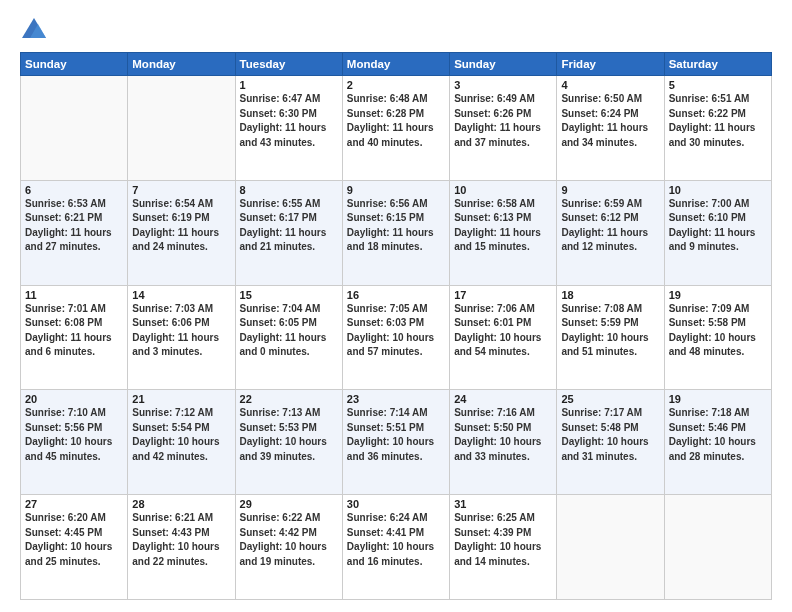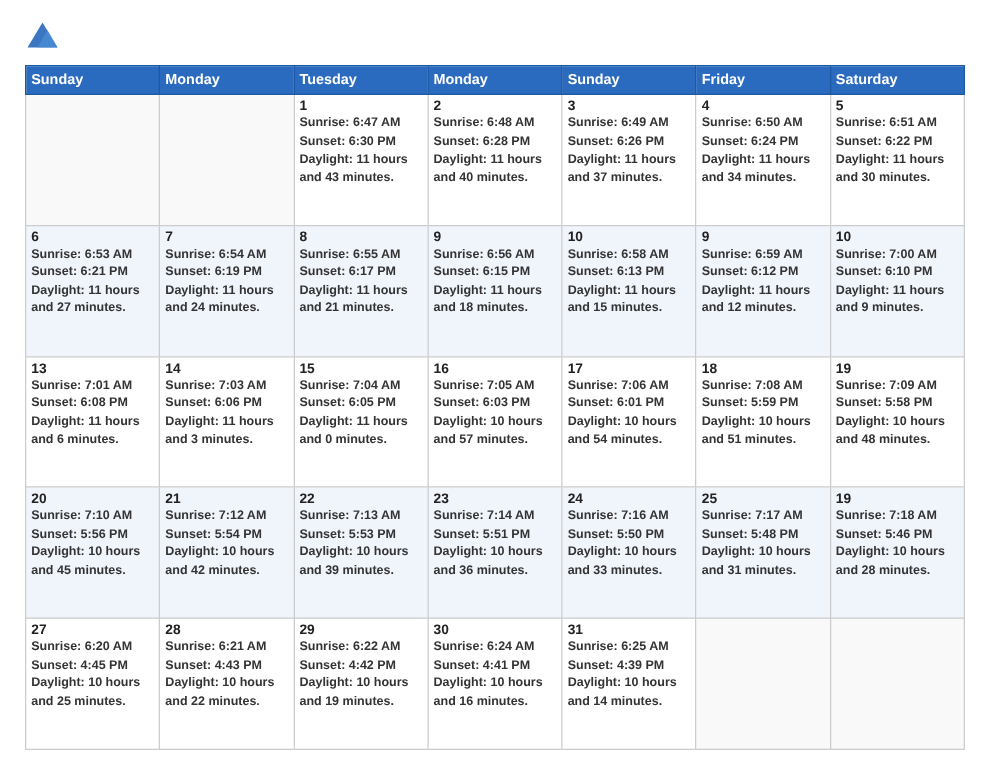--- a/index.html
+++ b/index.html
@@ -183,21 +183,21 @@
             <span class="day-num">9</span>
             <div class="day-info">Sunrise: 6:59 AM<br>Sunset: 6:12 PM<br>Daylight: 11 hours and 12 minutes.</div>
           </td>
           <td>
             <span class="day-num">10</span>
             <div class="day-info">Sunrise: 7:00 AM<br>Sunset: 6:10 PM<br>Daylight: 11 hours and 9 minutes.</div>
           </td>
         </tr>
         <tr>
           <td>
-            <span class="day-num">13</span>
+            <span class="day-num">11</span>
             <div class="day-info">Sunrise: 7:01 AM<br>Sunset: 6:08 PM<br>Daylight: 11 hours and 6 minutes.</div>
           </td>
           <td>
             <span class="day-num">14</span>
             <div class="day-info">Sunrise: 7:03 AM<br>Sunset: 6:06 PM<br>Daylight: 11 hours and 3 minutes.</div>
           </td>
           <td>
             <span class="day-num">15</span>
             <div class="day-info">Sunrise: 7:04 AM<br>Sunset: 6:05 PM<br>Daylight: 11 hours and 0 minutes.</div>
           </td>

